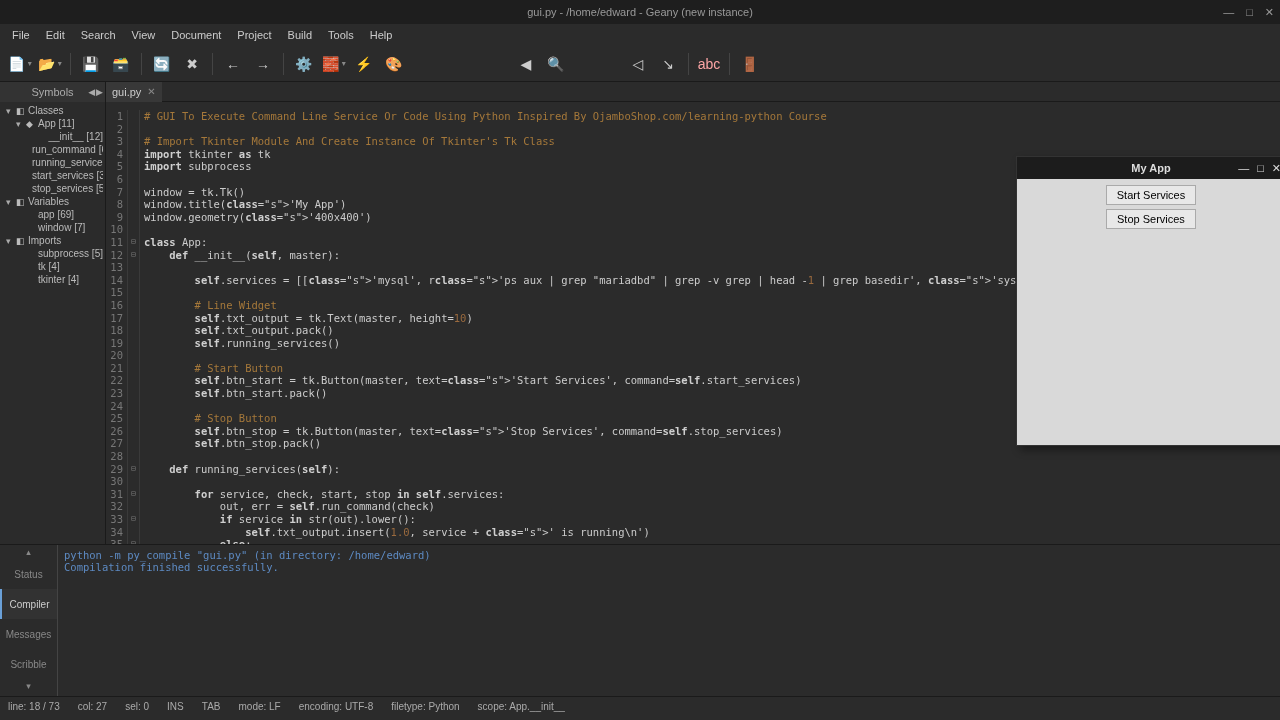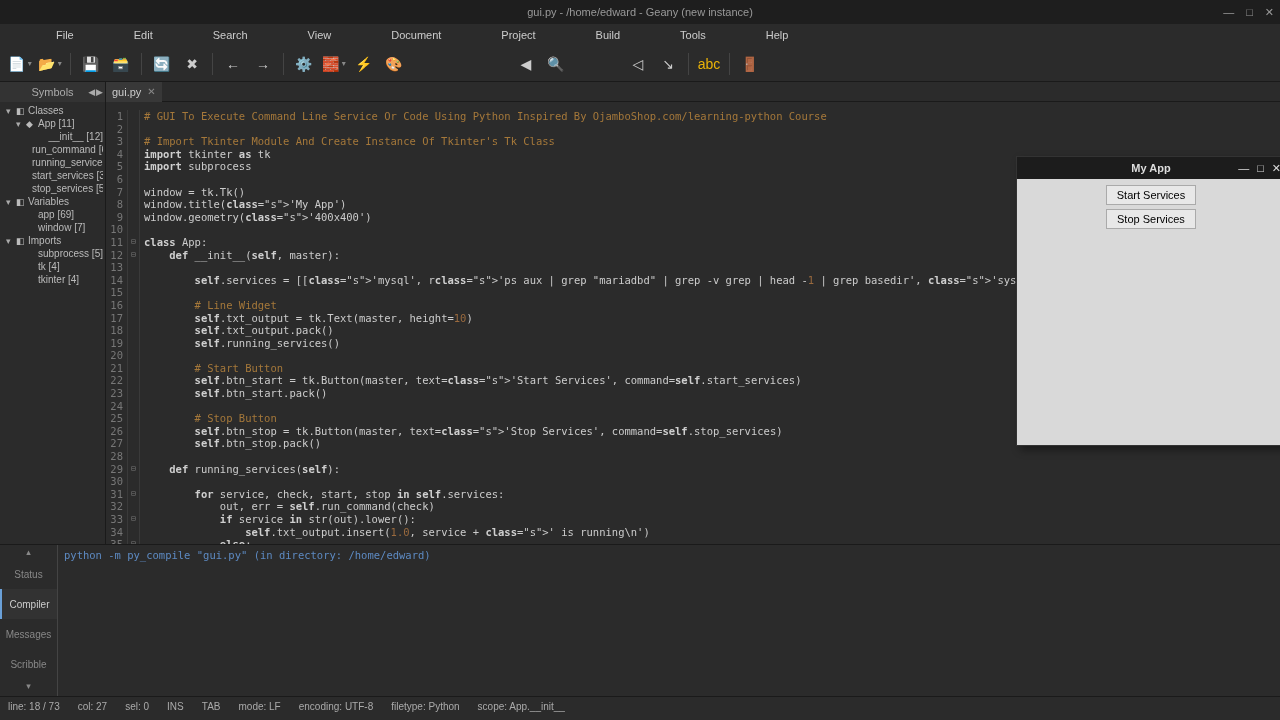--- a/index.html
+++ b/index.html
@@ -1,21 +1,21 @@
 <!DOCTYPE html>
 <html><head>
 <meta charset="utf-8">
 <style>
 * { margin: 0; padding: 0; box-sizing: border-box; }
 body { font-family: sans-serif; font-size: 12px; background: #2b2b2b; color: #ccc; width: 1280px; height: 720px; overflow: hidden; position: relative; }
 .titlebar { height: 24px; background: #1e1e1e; display: flex; align-items: center; justify-content: center; position: relative; color: #999; font-size: 11px; }
 .titlebar .win-controls { position: absolute; right: 6px; display: flex; gap: 12px; }
 .titlebar .win-controls span { cursor: pointer; color: #999; }
 .menubar { height: 22px; background: #2b2b2b; display: flex; align-items: center; padding: 0 4px; font-size: 11px; }
-.menubar .menu-item { padding: 3px 8px; cursor: pointer; color: #ccc; margin-left: 44px; }
+.menubar .menu-item { padding: 3px 8px; cursor: pointer; color: #ccc; }
 .toolbar { height: 36px; background: #2b2b2b; display: flex; align-items: center; padding: 0 6px; gap: 2px; border-bottom: 1px solid #1a1a1a; }
 .toolbar .tb-btn { width: 28px; height: 28px; display: flex; align-items: center; justify-content: center; cursor: pointer; color: #ccc; font-size: 14px; }
 .toolbar .tb-sep { width: 1px; height: 22px; background: #444; margin: 0 4px; }
 .toolbar .dropdown-arrow { font-size: 8px; margin-left: 2px; color: #888; }
 .main-area { display: flex; height: 462px; }
 .sidebar { width: 106px; background: #2b2b2b; border-right: 1px solid #1a1a1a; display: flex; flex-direction: column; overflow: hidden; }
 .sidebar-header { height: 20px; background: #333; display: flex; align-items: center; justify-content: center; font-size: 11px; color: #aaa; position: relative; }
 .sidebar-header .arrows { position: absolute; right: 2px; display: flex; gap: 1px; }
 .sidebar-header .arrows span { font-size: 9px; cursor: pointer; }
 .symbols-tree { flex: 1; overflow: hidden; font-size: 10px; padding: 2px; }
@@ -93,21 +93,21 @@
   <div class="tb-btn">🧱<span class="dropdown-arrow">▾</span></div>
   <div class="tb-btn">⚡</div>
   <div class="tb-btn">🎨</div>
   <div style="flex:0 0 100px"></div>
   <div class="tb-btn">◀</div>
   <div class="tb-btn">🔍</div>
   <div style="flex:0 0 50px"></div>
   <div class="tb-btn">◁</div>
   <div class="tb-btn">↘</div>
   <div class="tb-sep"></div>
-  <div class="tb-btn" style="color:#eab308;">abc</div>
+  <div class="tb-btn" style="color:#fca5a5;">abc</div>
   <div class="tb-sep"></div>
   <div class="tb-btn">🚪</div>
 </div>
 
 <div class="main-area">
   <div class="sidebar">
     <div class="sidebar-header">
       <span>Symbols</span>
       <div class="arrows">
           <span>◀</span>
@@ -256,20 +256,21 @@
   <div class="bottom-tabs" id="bottom-tabs">
       <div class="bottom-tab arrow">▴</div>
       <div class="bottom-tab">Status</div>
       <div class="bottom-tab active">Compiler</div>
       <div class="bottom-tab">Messages</div>
       <div class="bottom-tab">Scribble</div>
       <div class="bottom-tab arrow">▾</div>
     </div>
   <div class="bottom-content">
     <div class="ln1">python -m py_compile "gui.py" (in directory: /home/edward)</div>
+    <div class="ln2">Compilation finished successfully.</div>
   </div>
 </div>
 
 <div class="statusbar">
   <span>line: 18 / 73</span>
   <span>col: 27</span>
   <span>sel: 0</span>
   <span>INS</span>
   <span>TAB</span>
   <span>mode: LF</span>

